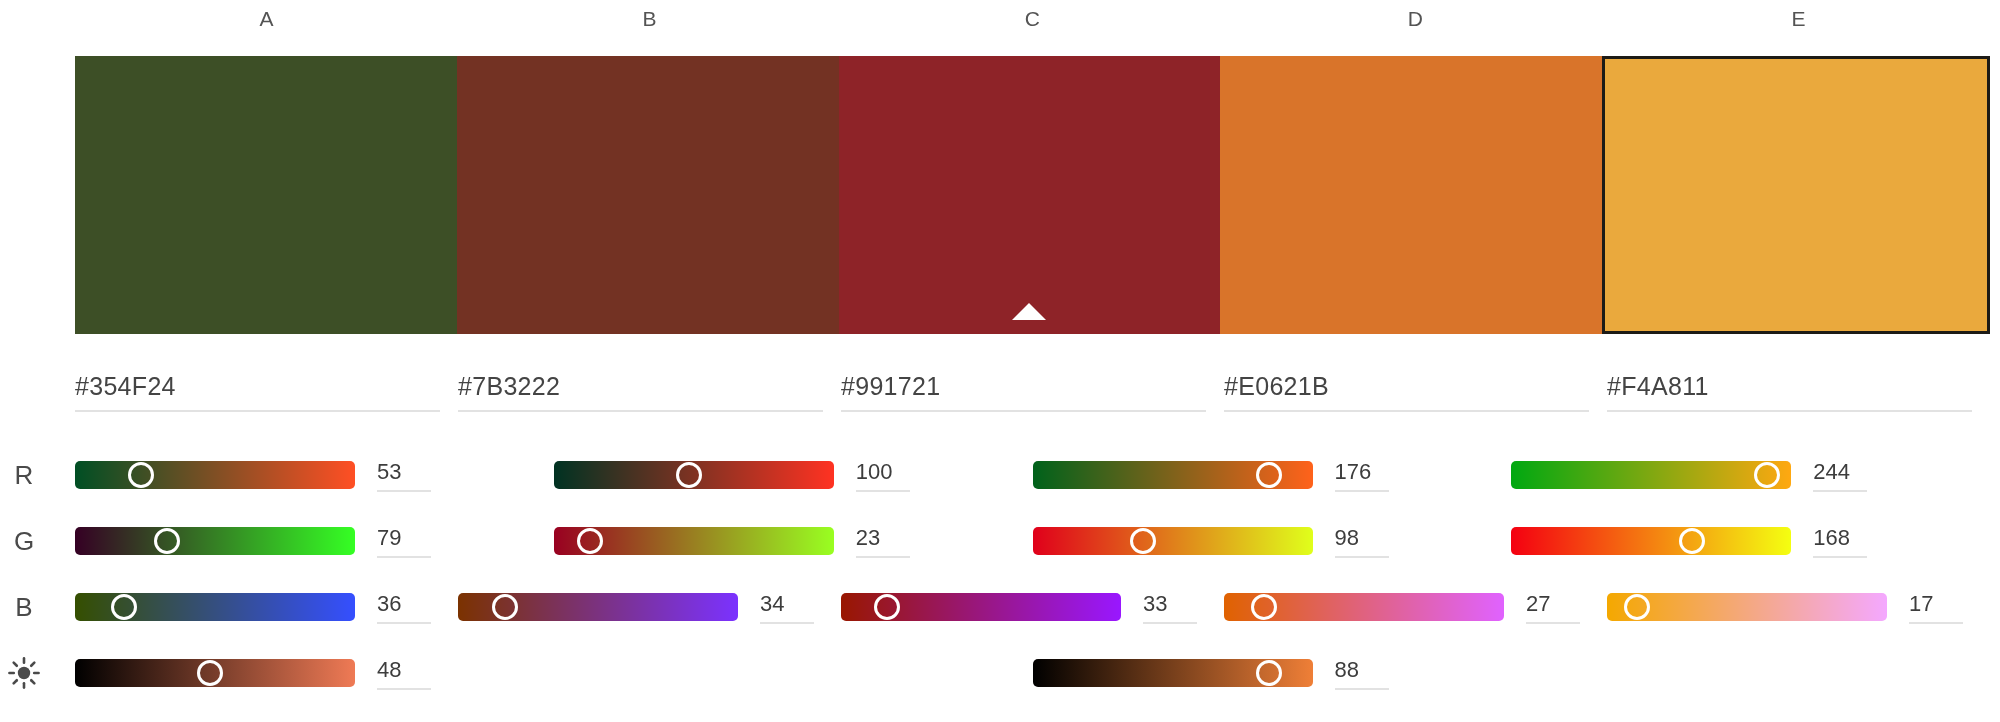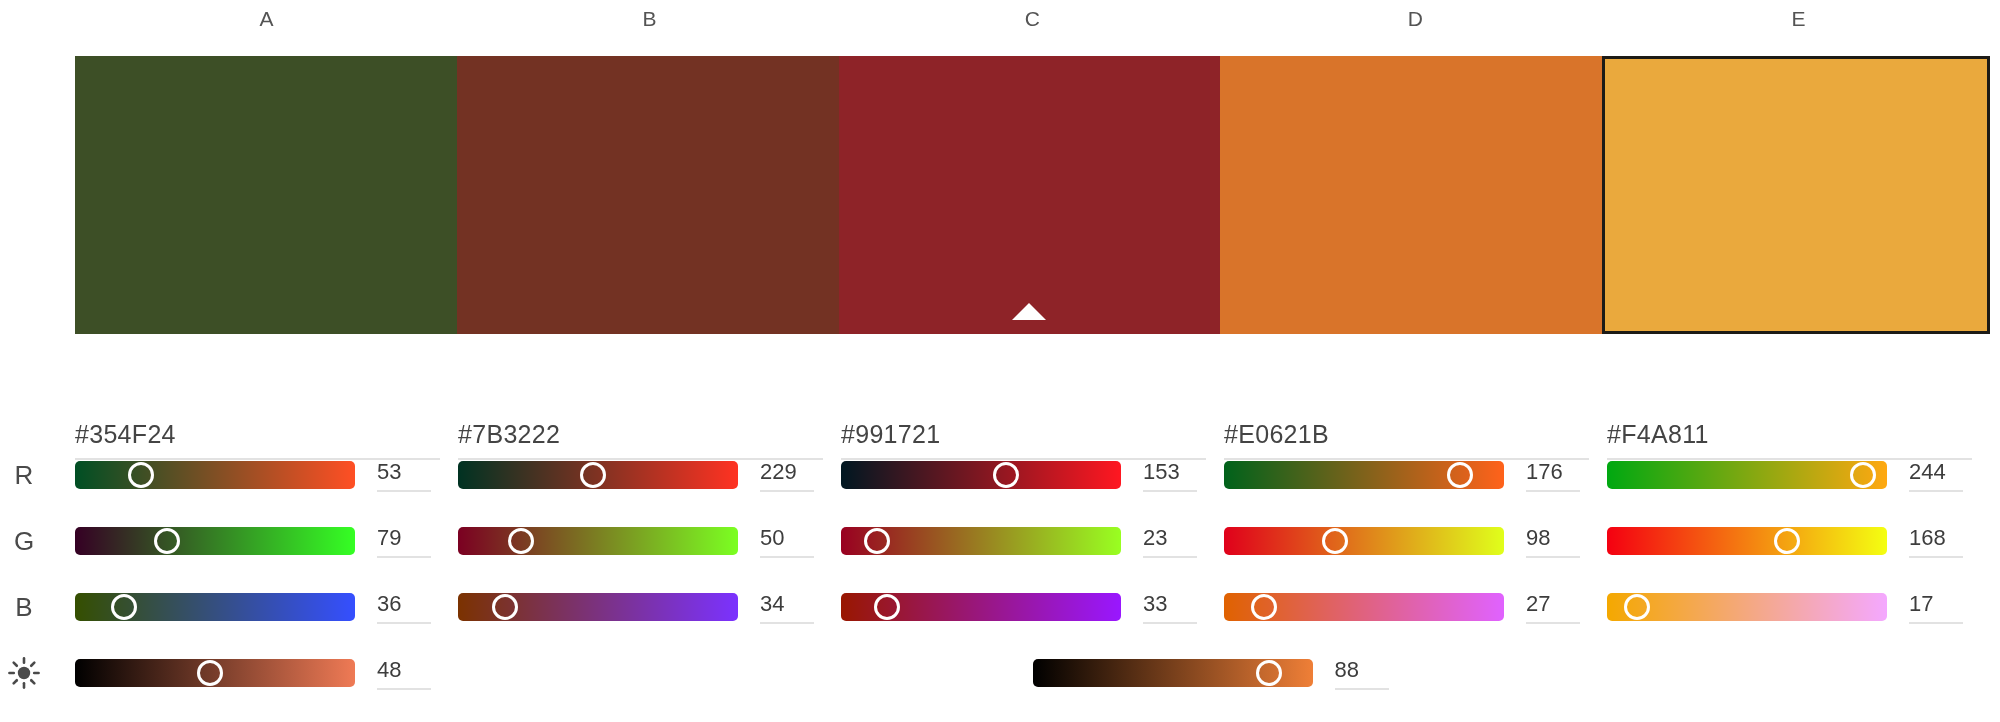--- a/index.html
+++ b/index.html
@@ -75,21 +75,20 @@
   }
 
   
   .hex-row {
     position: absolute;
     left: 75px;
     top: 0;
     width: 1915px;
     height: 58px;
     display: flex;
-    margin-top: 48px;
   }
   .hex-cell {
     flex: 1 1 0;
     padding-right: 18px;
   }
   .hex-value {
     font-size: 25px;
     color: #444444;
     line-height: 32px;
     padding-bottom: 8px;
@@ -236,30 +235,21 @@
               <div class="value-box">
                 <div class="value-num">53</div>
               </div>
             </div>
             <div class="channel-cell">
               <div class="track-wrap">
                 <div class="track" style="background: linear-gradient(to right, rgb(0, 50, 34), rgb(255, 50, 34));"></div>
                 <div class="thumb" style="left: 135.428px;"></div>
               </div>
               <div class="value-box">
-                <div class="value-num">229</div>
-              </div>
-            </div>
-            <div class="channel-cell">
-              <div class="track-wrap">
-                <div class="track" style="background: linear-gradient(to right, rgb(0, 23, 33), rgb(255, 23, 33));"></div>
-                <div class="thumb" style="left: 165.4px;"></div>
-              </div>
-              <div class="value-box">
-                <div class="value-num">153</div>
+                <div class="value-num">100</div>
               </div>
             </div>
             <div class="channel-cell">
               <div class="track-wrap">
                 <div class="track" style="background: linear-gradient(to right, rgb(0, 98, 27), rgb(255, 98, 27));"></div>
                 <div class="thumb" style="left: 236.012px;"></div>
               </div>
               <div class="value-box">
                 <div class="value-num">176</div>
               </div>
@@ -278,29 +268,20 @@
         <div class="slider-row">
           <div class="row-label">G</div>
           <div class="row-channels">
             <div class="channel-cell">
               <div class="track-wrap">
                 <div class="track" style="background: linear-gradient(to right, rgb(53, 0, 36), rgb(53, 255, 36));"></div>
                 <div class="thumb" style="left: 91.74px;"></div>
               </div>
               <div class="value-box">
                 <div class="value-num">79</div>
-              </div>
-            </div>
-            <div class="channel-cell">
-              <div class="track-wrap">
-                <div class="track" style="background: linear-gradient(to right, rgb(123, 0, 34), rgb(123, 255, 34));"></div>
-                <div class="thumb" style="left: 62.784px;"></div>
-              </div>
-              <div class="value-box">
-                <div class="value-num">50</div>
               </div>
             </div>
             <div class="channel-cell">
               <div class="track-wrap">
                 <div class="track" style="background: linear-gradient(to right, rgb(153, 0, 33), rgb(153, 255, 33));"></div>
                 <div class="thumb" style="left: 35.86px;"></div>
               </div>
               <div class="value-box">
                 <div class="value-num">23</div>
               </div>

